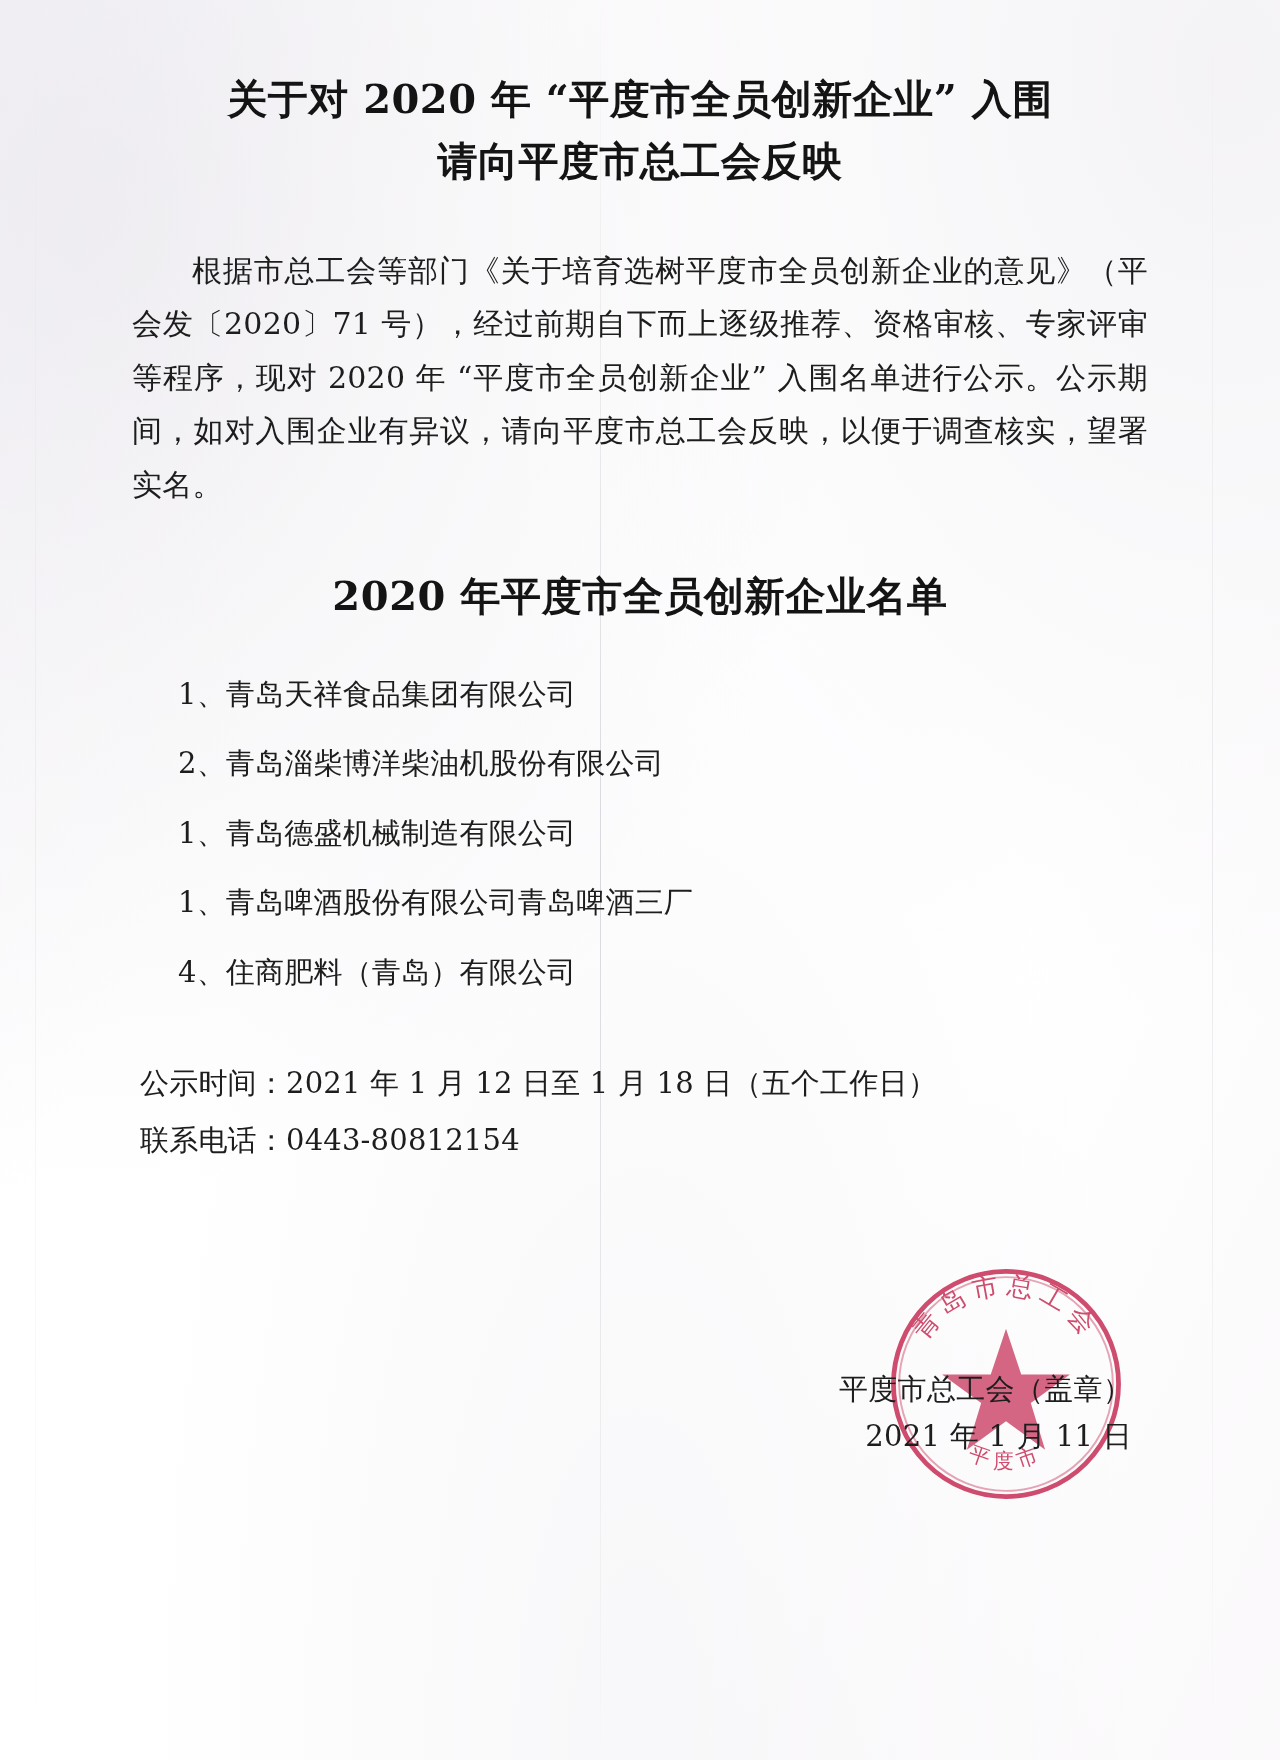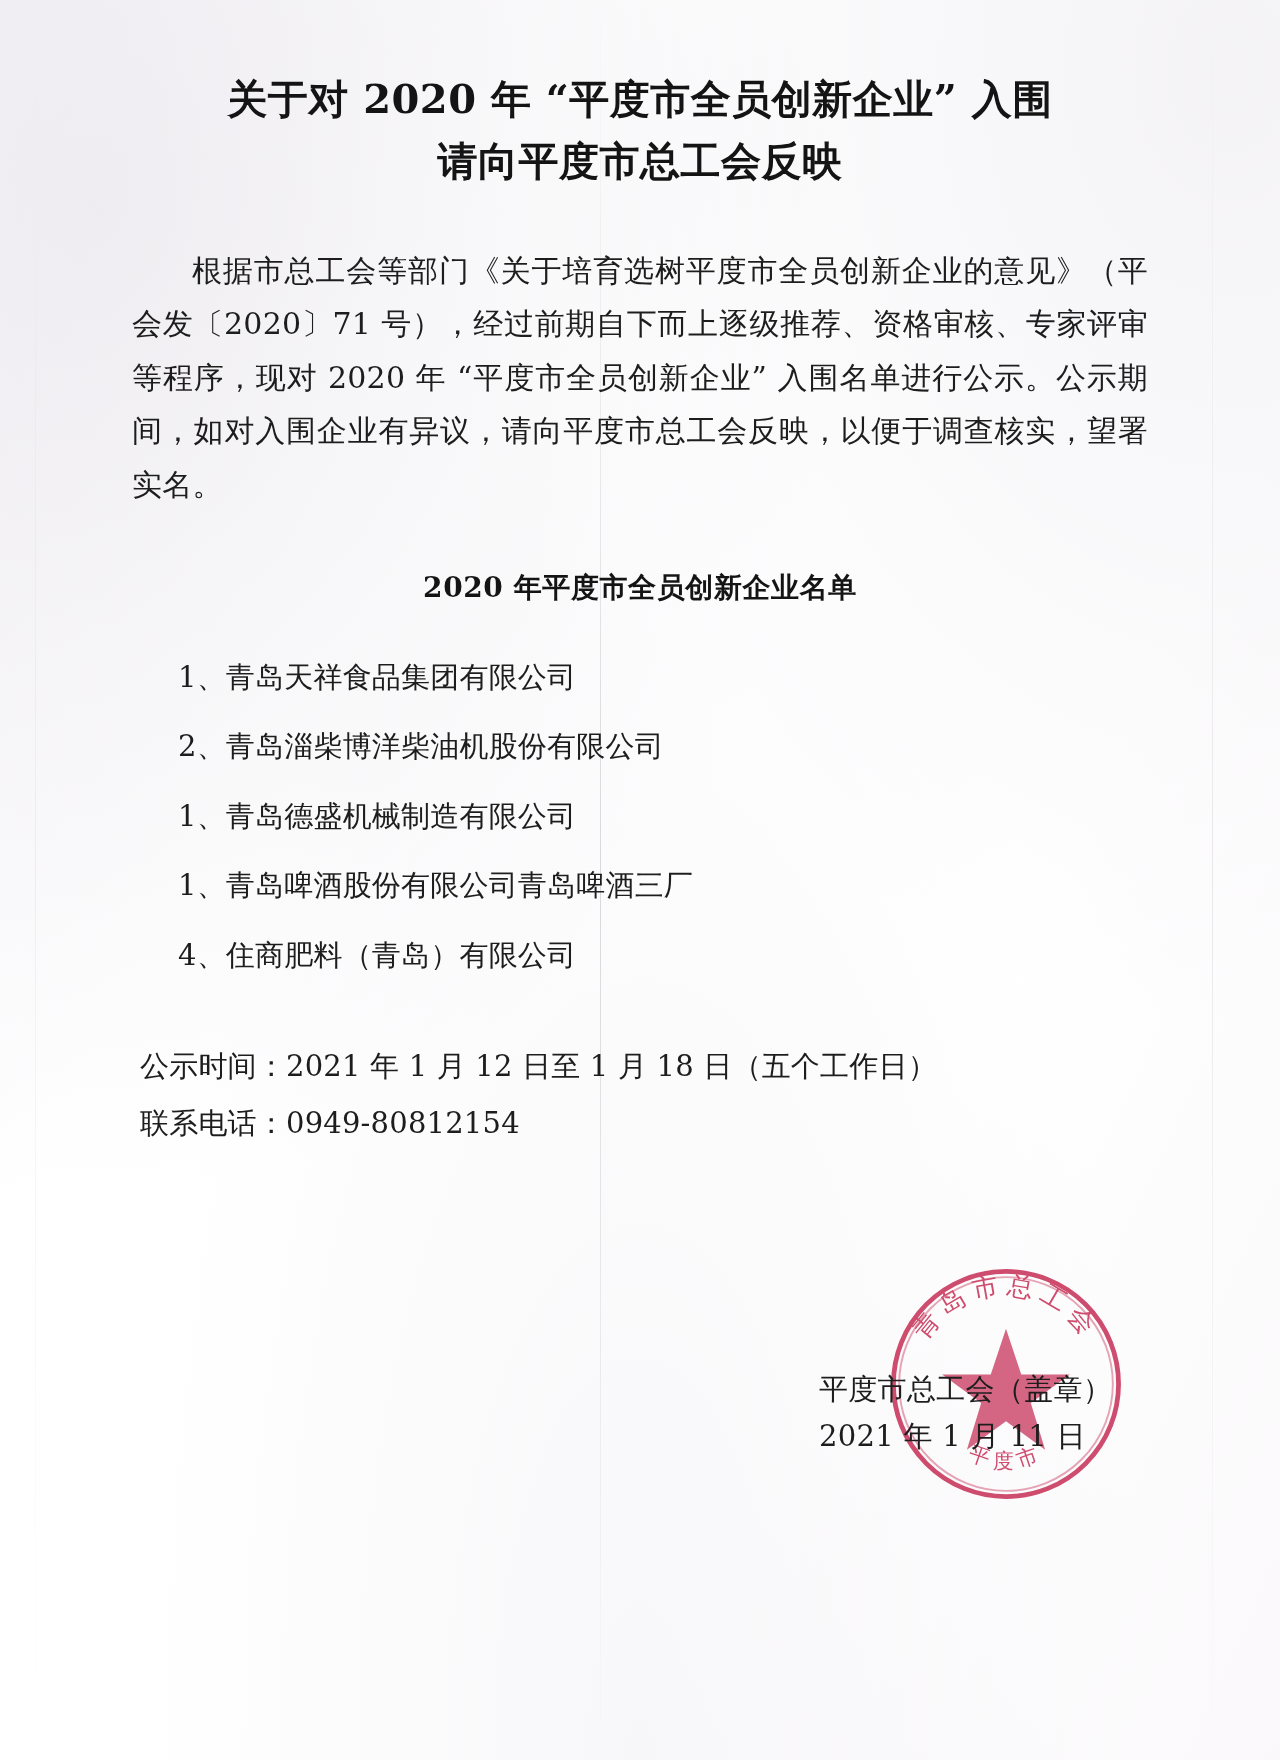--- a/index.html
+++ b/index.html
@@ -72,21 +72,21 @@
     text-align: justify;
     text-justify: inter-ideograph;
     text-indent: 2em;
     color: #1d1d1d;
     letter-spacing: 0.2px;
   }
 
   .list-title {
     margin-top: 58px;
     text-align: center;
-    font-size: 28px;
+    font-size: 40px;
     font-weight: 700;
     letter-spacing: 0.6px;
     color: #141414;
   }
 
   .company-list {
     margin: 36px 0 0 0;
     padding: 0;
     list-style: none;
   }
@@ -102,23 +102,23 @@
     margin-top: 48px;
     font-size: 29px;
     line-height: 1.75;
     color: #1d1d1d;
     letter-spacing: 0.2px;
   }
   .meta-block div { padding: 3px 0; margin-left: 8px; }
 
   .sign-block {
     position: absolute;
-    right: 168px;
+    right: 148px;
     bottom: 300px;
-    text-align: left;
+    text-align: right;
     font-size: 29px;
     line-height: 1.62;
     color: #1d1d1d;
     letter-spacing: 0.3px;
     z-index: 3;
   }
 
   
   .seal {
     position: absolute;
@@ -152,21 +152,21 @@
     <ul class="company-list">
       <li>1、青岛天祥食品集团有限公司</li>
       <li>2、青岛淄柴博洋柴油机股份有限公司</li>
       <li>1、青岛德盛机械制造有限公司</li>
       <li>1、青岛啤酒股份有限公司青岛啤酒三厂</li>
       <li>4、住商肥料（青岛）有限公司</li>
     </ul>
 
     <div class="meta-block">
       <div>公示时间：2021 年 1 月 12 日至 1 月 18 日（五个工作日）</div>
-      <div>联系电话：0949-80812154</div>
+      <div>联系电话：0443-80812154</div>
     </div>
 
   </div>
 
   <svg class="seal" viewBox="0 0 260 260" aria-hidden="true">
     <g fill="none" stroke="#c8345a" stroke-width="5">
       <circle cx="130" cy="130" r="118"></circle>
       <circle cx="130" cy="130" r="112" stroke-width="2" opacity="0.5"></circle>
     </g>
 

